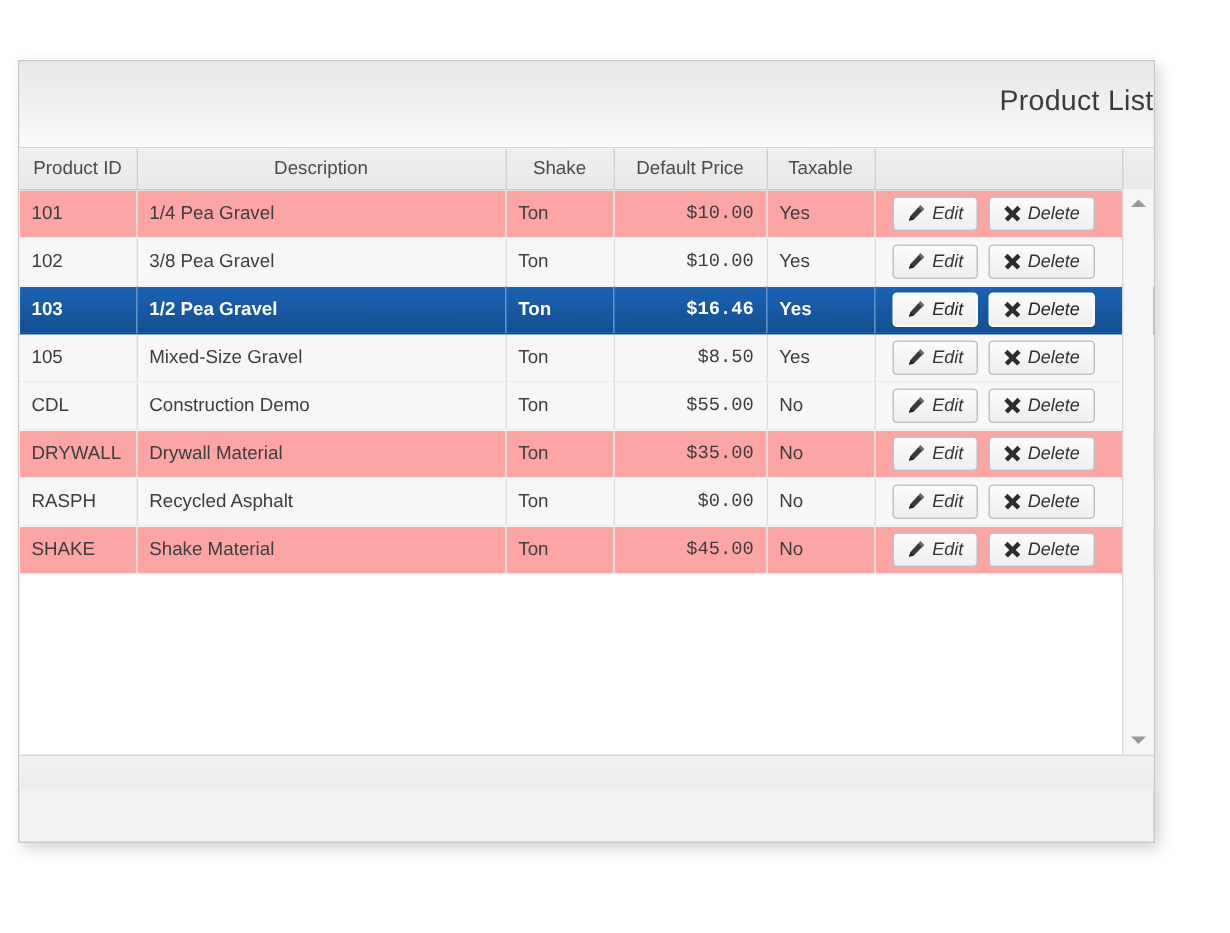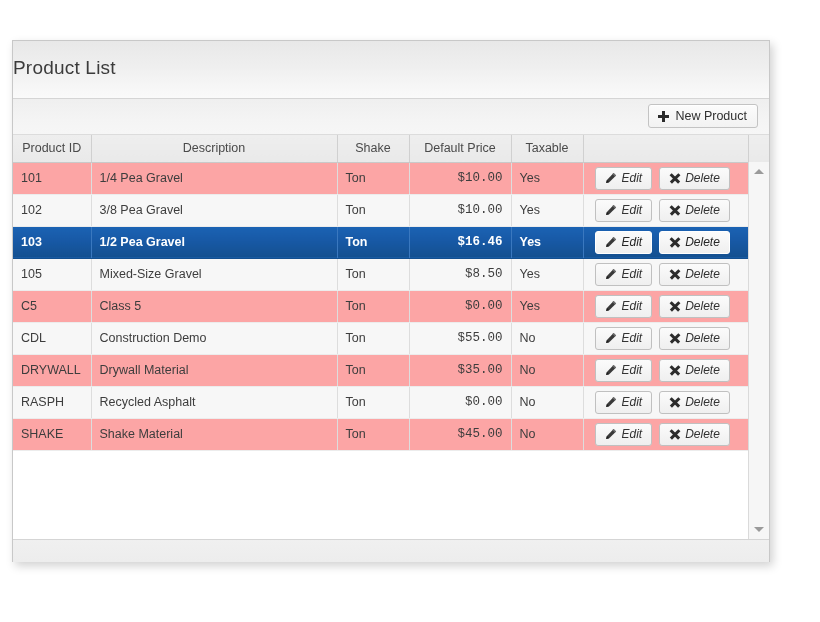--- a/index.html
+++ b/index.html
@@ -34,21 +34,21 @@
     height: 58px;
     background: linear-gradient(to bottom, #e8e8e8 0%, #efefef 45%, #fafafa 100%);
     border-bottom: 1px solid #d5d5d5;
     box-sizing: border-box;
   }
   .panel-title {
     position: absolute;
     left: 0;
     right: 0;
     top: 16px;
-    text-align: left;
+    text-align: right;
     font-size: 19px;
     color: #3b3b3b;
     letter-spacing: 0.2px;
   }
 
   
   .toolbar {
     position: relative;
     height: 36px;
     background: linear-gradient(to bottom, #efefef 0%, #f4f4f4 60%, #f6f6f6 100%);
@@ -234,26 +234,20 @@
 </style>
 </head>
 <body>
 
 <div class="panel">
 
   <div class="panel-header">
     <div class="panel-title">Product List</div>
   </div>
 
-  <div class="toolbar">
-    <div class="new-product-btn">
-      <span class="plus-icon"></span>
-      <span>New Product</span>
-    </div>
-  </div>
 
   <div class="grid-wrap">
     <table class="grid">
       <colgroup>
         <col class="c-id">
           <col class="c-desc">
           <col class="c-unit">
         <col class="c-price">
           <col class="c-tax">
           <col class="c-act">
@@ -360,44 +354,20 @@
                   <span>Edit</span>
                 </button>
                 <button class="row-btn">
                   <span class="x-icon"></span>
                   <span>Delete</span>
                 </button>
               </div>
             </td>
             <td></td>
           </tr>
-          <tr class="plain">
-            <td>C5</td>
-            <td>Class 5</td>
-            <td>Ton</td>
-            <td class="num">$0.00</td>
-            <td>Yes</td>
-            <td class="actions">
-              <div class="act-group">
-                <button class="row-btn">
-                  <svg class="pencil-icon" width="12" height="12" viewBox="0 0 12 12">
-                    <path d="M8.6 0.9 L11.1 3.4 L4.2 10.3 L1.1 11.1 L1.9 8.0 Z" fill="#3a3a3a"></path>
-                    <path d="M8.6 0.9 L11.1 3.4 L9.9 4.6 L7.4 2.1 Z" fill="#6f6f6f"></path>
-                    <path d="M1.9 8.0 L4.2 10.3 L1.1 11.1 Z" fill="#1d1d1d"></path>
-                  </svg>
-                  <span>Edit</span>
-                </button>
-                <button class="row-btn">
-                  <span class="x-icon"></span>
-                  <span>Delete</span>
-                </button>
-              </div>
-            </td>
-            <td></td>
-          </tr>
           <tr class="alt">
             <td>CDL</td>
             <td>Construction Demo</td>
             <td>Ton</td>
             <td class="num">$55.00</td>
             <td>No</td>
             <td class="actions">
               <div class="act-group">
                 <button class="row-btn">
                   <svg class="pencil-icon" width="12" height="12" viewBox="0 0 12 12">

